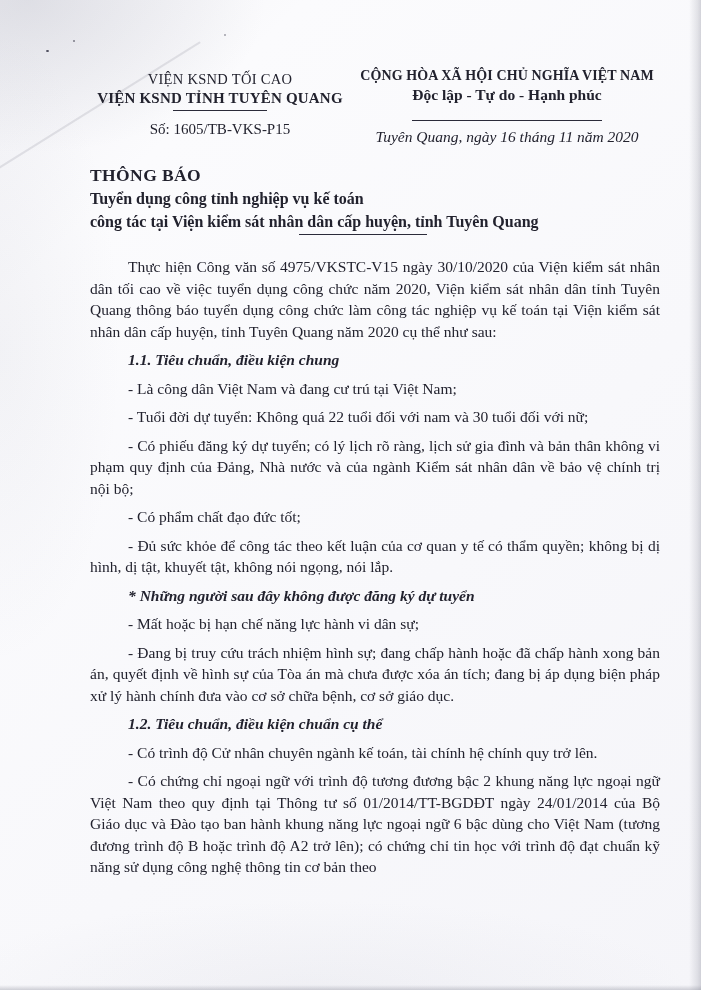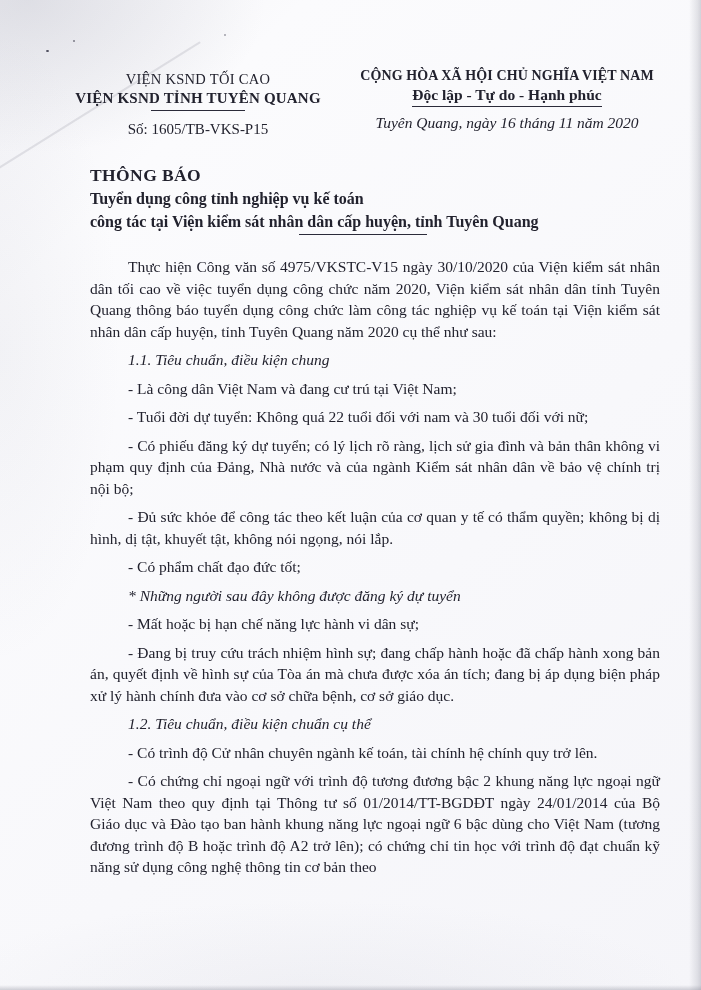--- a/index.html
+++ b/index.html
@@ -18,42 +18,42 @@
   .scan-edge-bottom{position:absolute;left:0;bottom:0;width:100%;height:5px;
     background:linear-gradient(to bottom, rgba(130,132,146,0) 0%, rgba(130,132,146,0.35) 100%);}
   .scan-crease{position:absolute;left:-40px;top:110px;width:260px;height:2px;
     background:rgba(120,122,140,0.18);transform:rotate(-32deg);border-radius:2px;}
   .speck{position:absolute;background:#4a4a5a;border-radius:50%;}
   .speck.s1{left:46px;top:50px;width:3px;height:2px;}
   .speck.s2{left:73px;top:40px;width:2px;height:2px;opacity:.7;}
   .speck.s3{left:224px;top:34px;width:2px;height:2px;opacity:.5;}
 
   .doc-header{position:absolute;top:70px;left:0;width:701px;}
-  .hdr-left{position:absolute;left:48px;top:0;width:300px;text-align:center;}
+  .hdr-left{position:absolute;left:70px;top:0;width:300px;text-align:center;}
   .hdr-left .l1{font-size:14.5px;line-height:19px;letter-spacing:.3px;}
   .hdr-left .l2{font-size:15px;line-height:19px;font-weight:bold;letter-spacing:.2px;}
   .hdr-left .short-rule{width:94px;border-top:1.6px solid #2b2b3a;margin:2px auto 0;}
   .hdr-left .num{font-size:15px;margin-top:10px;}
   .hdr-right{position:absolute;left:348px;top:-4px;width:318px;text-align:center;}
   .hdr-right .l1{font-size:14px;line-height:19px;font-weight:bold;letter-spacing:.1px;}
   .hdr-right .l2{font-size:15.5px;line-height:20px;font-weight:bold;}
-  .hdr-right .l2 span{display:inline-block;border-bottom:1.8px solid #2b2b3a;padding-bottom:1px;}
+  .hdr-right .l2 span{display:inline-block;border-bottom:1.8px solid #2b2b3a;padding-bottom:15px;}
   .hdr-right .date{font-size:15.5px;font-style:italic;margin-top:7px;}
 
   .doc-title{position:absolute;left:90px;top:163px;width:570px;text-align:left;font-weight:bold;}
   .doc-title .t1{font-size:17.5px;line-height:24px;letter-spacing:.4px;}
   .doc-title .t2{font-size:16px;line-height:23px;}
   .doc-title .t3{font-size:16px;line-height:23px;}
   .doc-title .partial-rule{width:128px;border-top:1.8px solid #2b2b3a;margin:1px auto 0;transform:translateX(-12px);}
 
   .doc-body{position:absolute;left:90px;top:256px;width:570px;
     font-size:15.5px;line-height:21.5px;text-align:justify;}
   .doc-body p{margin:0 0 7px;text-indent:38px;}
   .doc-body p.heading{font-weight:bold;}
-  .doc-body p.subheading{font-weight:normal;font-style:italic;}
+  .doc-body p.subheading{font-weight:bold;font-style:italic;}
 </style>
 </head>
 <body>
 
 <div class="page">
 
   <div class="scan-edge-right"></div>
   <div class="scan-edge-bottom"></div>
   <div class="scan-crease"></div>
   <div class="speck s1"></div>
@@ -80,22 +80,22 @@
     <div class="t3">công tác tại Viện kiểm sát nhân dân cấp huyện, tỉnh Tuyên Quang</div>
     <div class="partial-rule"></div>
   </div>
 
   <main class="doc-body">
     <p class="normal">Thực hiện Công văn số 4975/VKSTC-V15 ngày 30/10/2020 của Viện kiểm sát nhân dân tối cao về việc tuyển dụng công chức năm 2020, Viện kiểm sát nhân dân tỉnh Tuyên Quang thông báo tuyển dụng công chức làm công tác nghiệp vụ kế toán tại Viện kiểm sát nhân dân cấp huyện, tỉnh Tuyên Quang năm 2020 cụ thể như sau:</p>
     <p class="subheading">1.1. Tiêu chuẩn, điều kiện chung</p>
     <p class="item">- Là công dân Việt Nam và đang cư trú tại Việt Nam;</p>
     <p class="item">- Tuổi đời dự tuyển: Không quá 22 tuổi đối với nam và 30 tuổi đối với nữ;</p>
     <p class="item">- Có phiếu đăng ký dự tuyển; có lý lịch rõ ràng, lịch sử gia đình và bản thân không vi phạm quy định của Đảng, Nhà nước và của ngành Kiểm sát nhân dân về bảo vệ chính trị nội bộ;</p>
+    <p class="item">- Có phẩm chất đạo đức tốt;</p>
     <p class="item">- Đủ sức khỏe để công tác theo kết luận của cơ quan y tế có thẩm quyền; không bị dị hình, dị tật, khuyết tật, không nói ngọng, nói lắp.</p>
-    <p class="item">- Có phẩm chất đạo đức tốt;</p>
     <p class="subheading">* Những người sau đây không được đăng ký dự tuyển</p>
     <p class="item">- Mất hoặc bị hạn chế năng lực hành vi dân sự;</p>
     <p class="item">- Đang bị truy cứu trách nhiệm hình sự; đang chấp hành hoặc đã chấp hành xong bản án, quyết định về hình sự của Tòa án mà chưa được xóa án tích; đang bị áp dụng biện pháp xử lý hành chính đưa vào cơ sở chữa bệnh, cơ sở giáo dục.</p>
     <p class="subheading">1.2. Tiêu chuẩn, điều kiện chuẩn cụ thể</p>
     <p class="item">- Có trình độ Cử nhân chuyên ngành kế toán, tài chính hệ chính quy trở lên.</p>
     <p class="item">- Có chứng chỉ ngoại ngữ với trình độ tương đương bậc 2 khung năng lực ngoại ngữ Việt Nam theo quy định tại Thông tư số 01/2014/TT-BGDĐT ngày 24/01/2014 của Bộ Giáo dục và Đào tạo ban hành khung năng lực ngoại ngữ 6 bậc dùng cho Việt Nam (tương đương trình độ B hoặc trình độ A2 trở lên); có chứng chỉ tin học với trình độ đạt chuẩn kỹ năng sử dụng công nghệ thông tin cơ bản theo</p>
   </main>
 
 </div>
 

